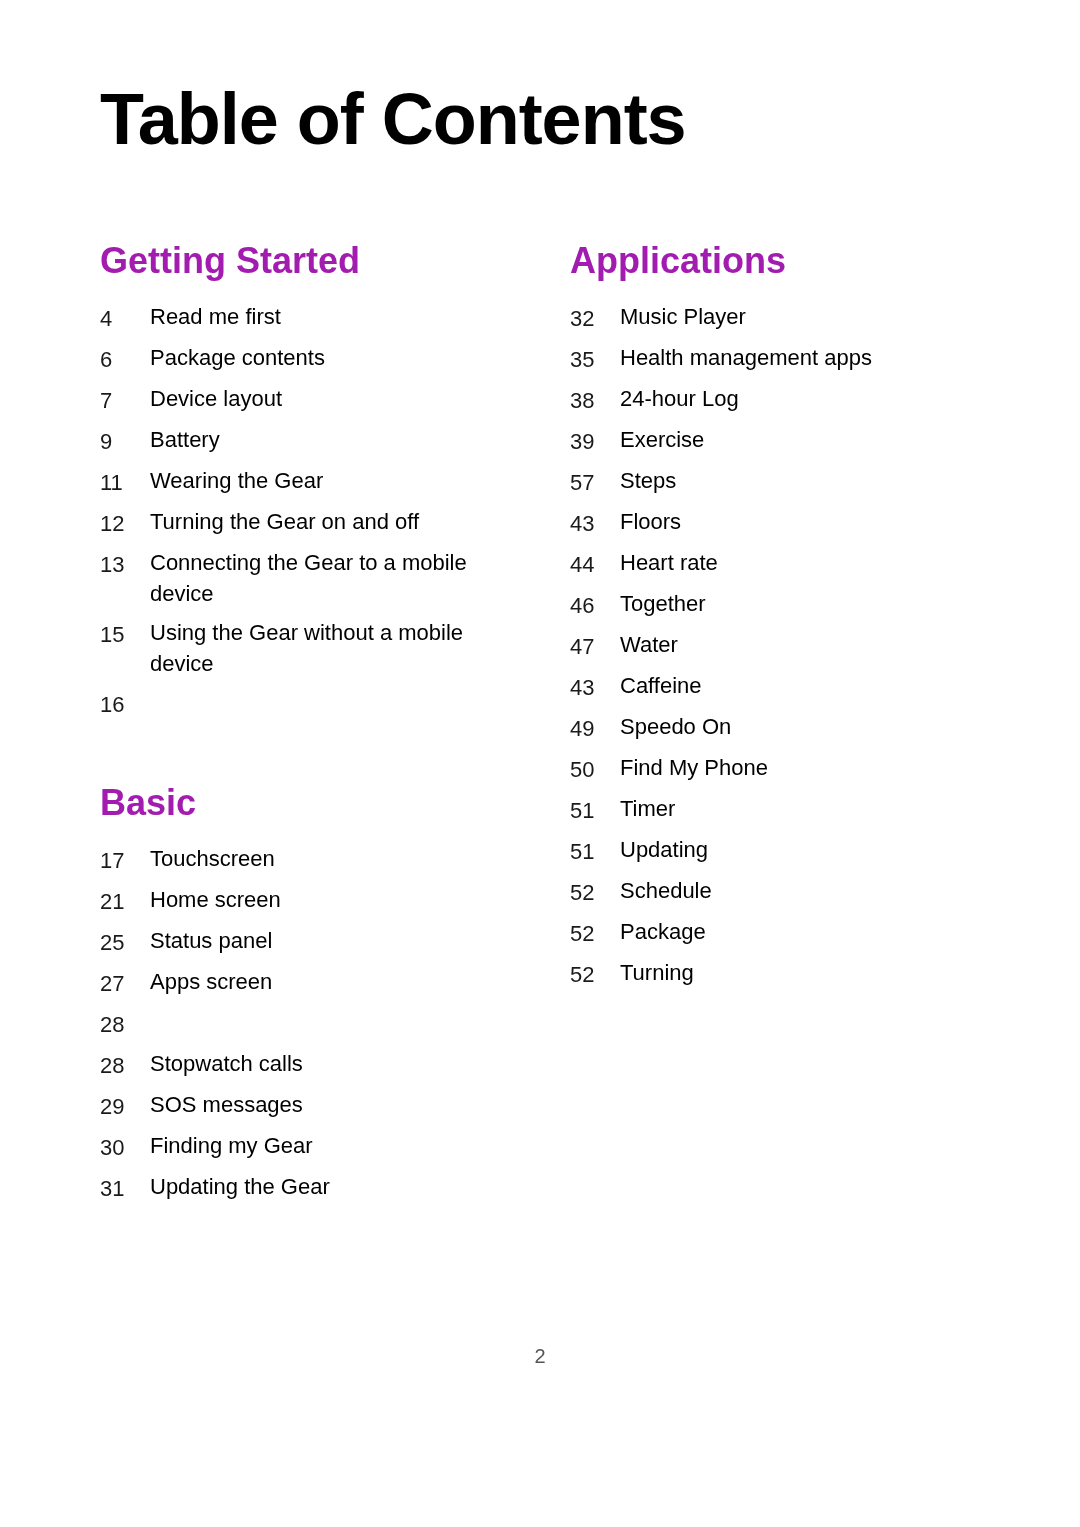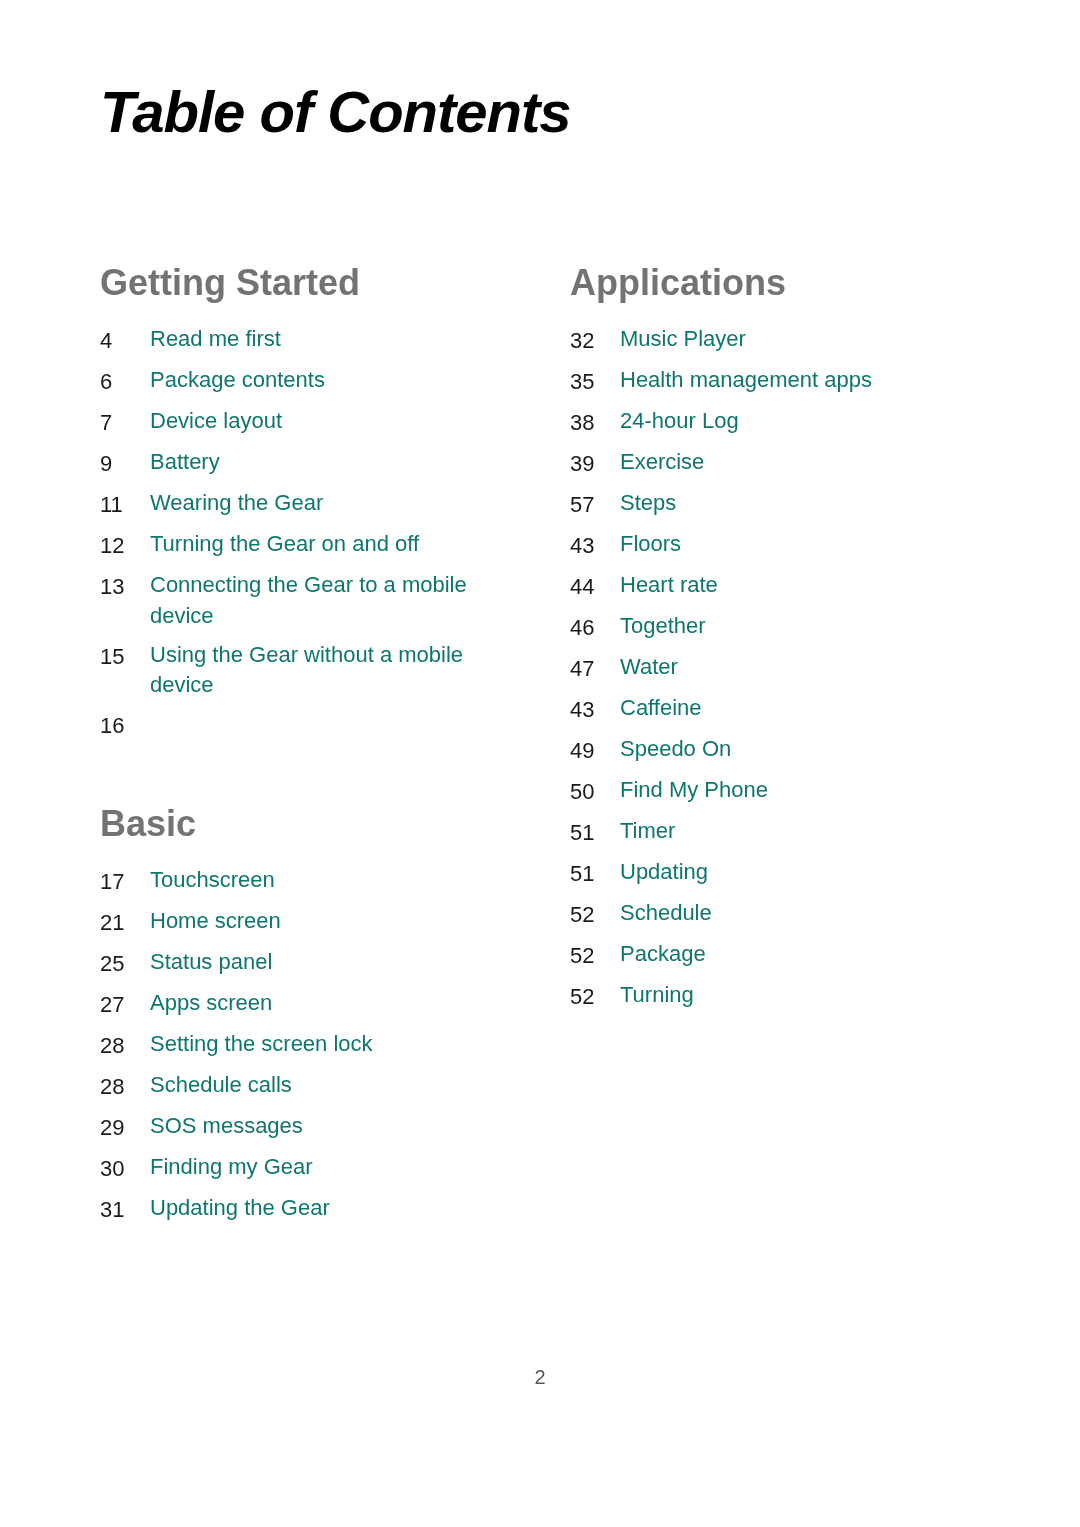--- a/index.html
+++ b/index.html
@@ -11,47 +11,46 @@
     body {
       background: #ffffff;
       font-family: 'Arial', sans-serif;
       width: 1080px;
       min-height: 1527px;
       padding: 80px 100px 80px 100px;
       color: #1a1a1a;
     }
 
     .page-title {
-      font-size: 58px;
+      font-size: 72px;
       font-weight: 900;
       color: #000000;
-      margin-bottom: 117px;
+      margin-bottom: 80px;
       letter-spacing: -1px;
       line-height: 1.1;
-      font-style: italic;
     }
 
     .two-column {
       display: flex;
       gap: 60px;
       align-items: flex-start;
     }
 
     .column {
       flex: 1;
     }
 
     .section {
       margin-bottom: 60px;
     }
 
     .section-title {
       font-size: 36px;
       font-weight: 700;
-      color: #737373;
+      color: #a21caf;
       margin-bottom: 20px;
       line-height: 1.2;
     }
 
     .toc-list {
       list-style: none;
       padding: 0;
     }
 
     .toc-item {
@@ -65,21 +64,21 @@
 
     .toc-item .page-num {
       min-width: 50px;
       color: #1a1a1a;
       font-size: 22px;
       flex-shrink: 0;
     }
 
     .toc-item .item-text {
       font-size: 22px;
-      color: #0f766e;
+      color: #000000;
       line-height: 1.4;
     }
 
     .page-footer {
       text-align: center;
       margin-top: 80px;
       font-size: 20px;
       color: #555;
     }
   </style>
@@ -144,25 +143,24 @@
           <li class="toc-item">
             <span class="page-num">25</span>
             <span class="item-text">Status panel</span>
           </li>
           <li class="toc-item">
             <span class="page-num">27</span>
             <span class="item-text">Apps screen</span>
           </li>
           <li class="toc-item">
             <span class="page-num">28</span>
-            <span class="item-text">Setting the screen lock</span>
           </li>
           <li class="toc-item">
             <span class="page-num">28</span>
-            <span class="item-text">Schedule calls</span>
+            <span class="item-text">Stopwatch calls</span>
           </li>
           <li class="toc-item">
             <span class="page-num">29</span>
             <span class="item-text">SOS messages</span>
           </li>
           <li class="toc-item">
             <span class="page-num">30</span>
             <span class="item-text">Finding my Gear</span>
           </li>
           <li class="toc-item">

